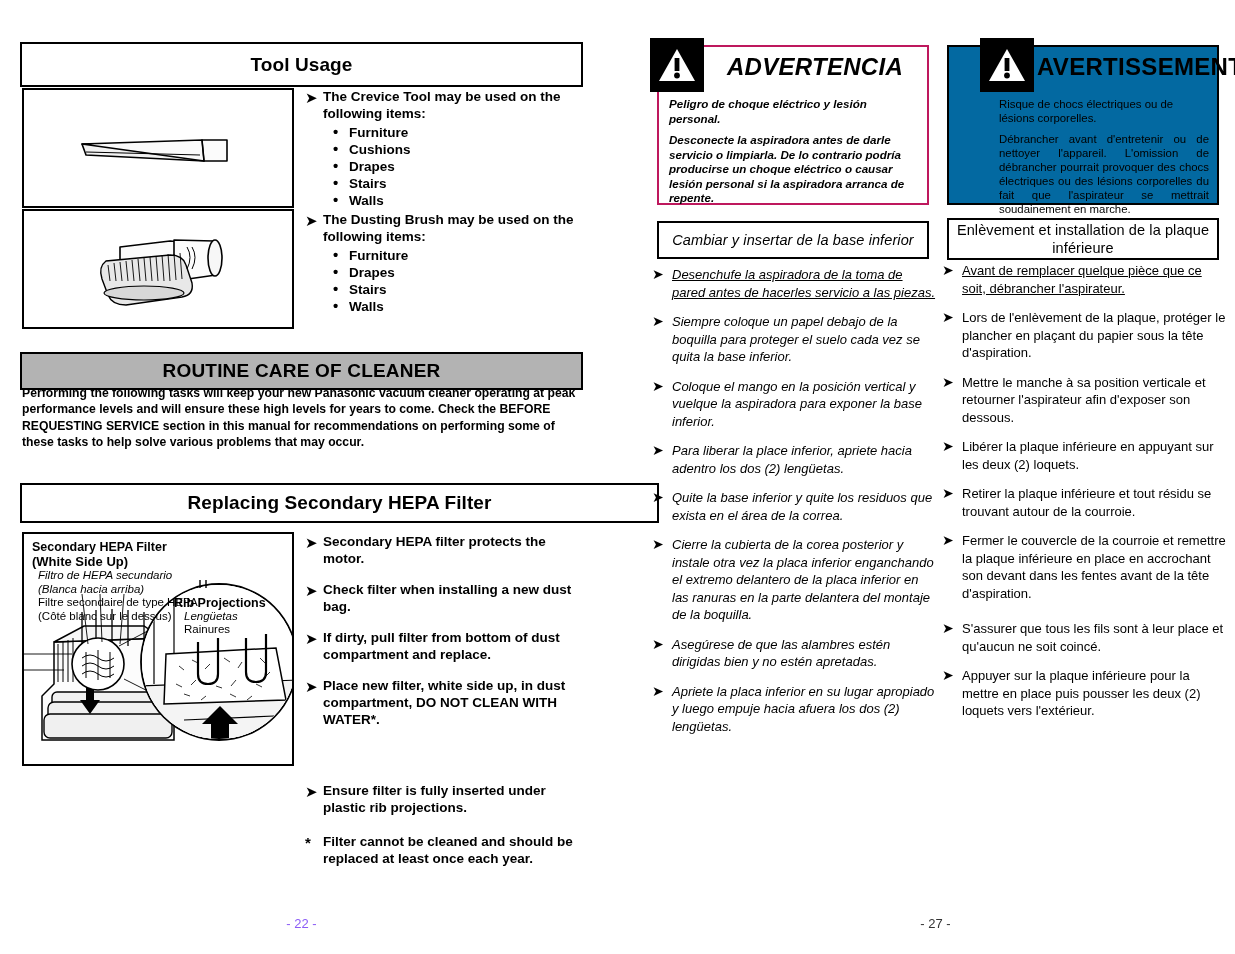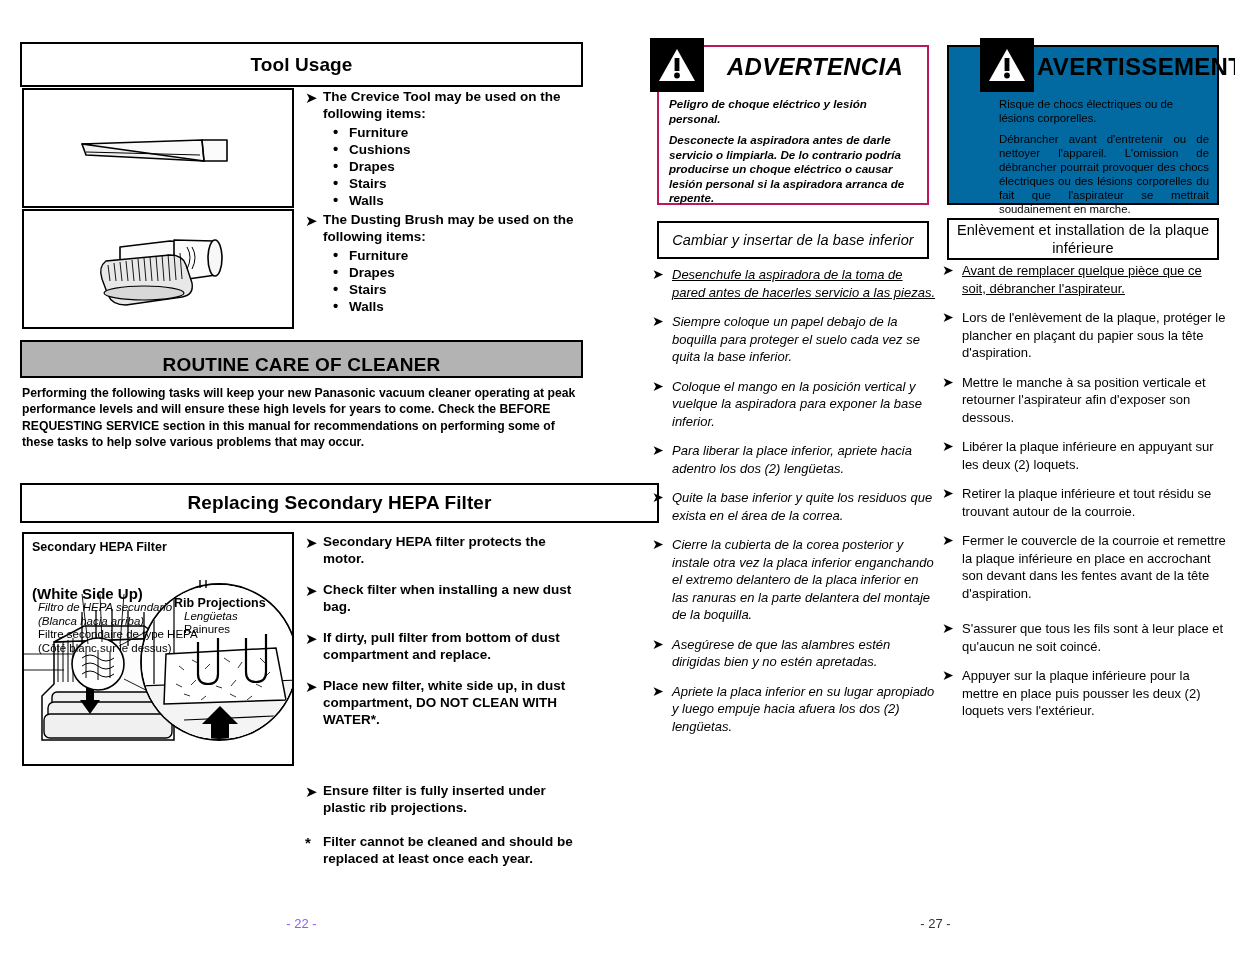--- a/index.html
+++ b/index.html
@@ -84,26 +84,26 @@
     content: "\2022";
     position: absolute;
     left: 0;
     top: -1px;
     font-size: 15px;
   }
 
   
   #routine-banner {
     position: absolute;
-    left: 20px; top: 340px; width: 563px; height: 38px;
+    left: 20px; top: 352px; width: 563px; height: 38px;
     box-sizing: border-box;
     border: 2px solid #000;
     background: #b3b3b3;
     display: flex;
-    align-items: flex-end;
+    align-items: center;
     justify-content: center;
   }
   #routine-banner .t {
     font-weight: bold;
     font-size: 19px;
     letter-spacing: 0.2px;
   }
 
   #routine-para {
     position: absolute;
@@ -402,21 +402,21 @@
       </g>
 
       <g stroke="#000" stroke-width="1.4" fill="none">
         <path d="M176 46 L176 54"></path>
         <path d="M182 46 L182 54"></path>
       </g>
     </svg>
 
     <div style="position:absolute; left:8px; top:6px; width:180px;">
       <div style="font-weight:bold; font-size:12.5px; line-height:14.5px;">Secondary HEPA Filter</div>
-      <div style="font-weight:bold; font-size:15px; line-height:14.5px;margin-top:32px;">(White Side Up)</div>
+      <div style="font-weight:bold; font-size:13px; line-height:14.5px;">(White Side Up)</div>
       <div style="font-style:italic; font-size:11.5px; line-height:13.5px; padding-left:6px;">Filtro de HEPA secundario</div>
       <div style="font-style:italic; font-size:11.5px; line-height:13.5px; padding-left:6px;">(Blanca hacia arriba)</div>
       <div style="font-size:11.5px; line-height:13.5px; padding-left:6px;">Filtre secondaire de type HEPA</div>
       <div style="font-size:11.5px; line-height:13.5px; padding-left:6px;">(Côté blanc sur le dessus)</div>
     </div>
 
     <div style="position:absolute; left:150px; top:62px; width:112px; text-align:left;">
       <div style="font-weight:bold; font-size:12.5px; line-height:14px;">Rib Projections</div>
       <div style="font-style:italic; font-size:11.5px; line-height:13px; padding-left:10px;">Lengüetas</div>
       <div style="font-size:11.5px; line-height:13px; padding-left:10px;">Rainures</div>

